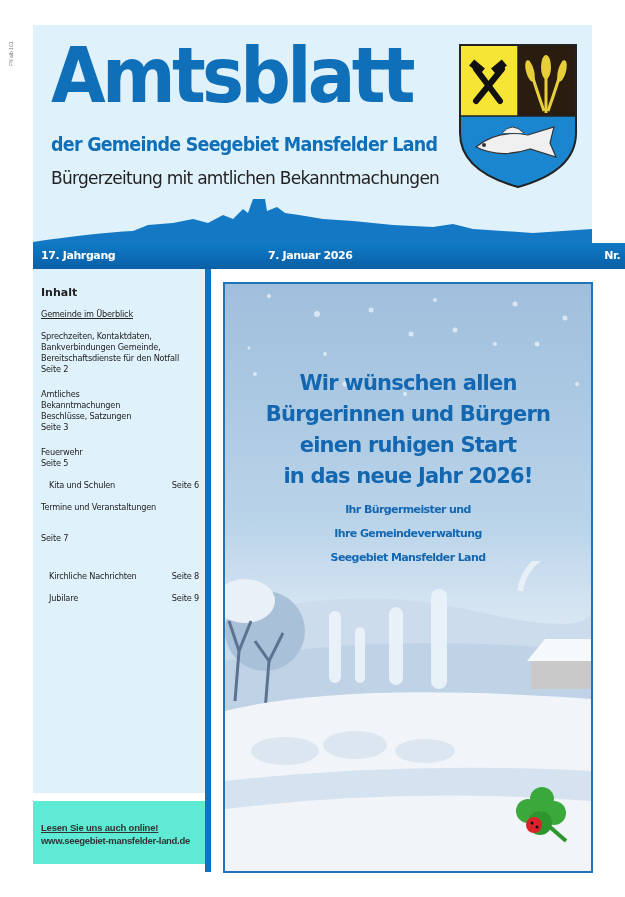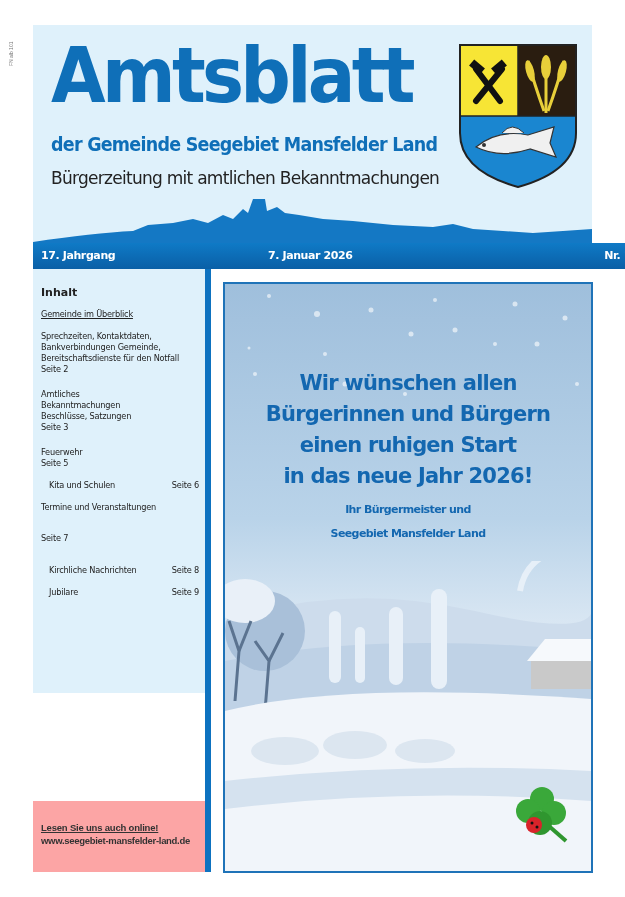--- a/index.html
+++ b/index.html
@@ -6,29 +6,29 @@
   body{width:625px;height:897px;background:#ffffff;position:relative;overflow:hidden;font-family:"Liberation Sans",sans-serif;}
   .sidecode{position:absolute;left:8px;top:30px;font-size:5px;color:#777;transform:rotate(-90deg);transform-origin:left top;white-space:nowrap;top:66px;}
   .masthead{position:absolute;left:33px;top:25px;width:559px;height:220px;background:#dff1fb;overflow:hidden;}
   .title{position:absolute;left:18px;top:6px;font-family:"DejaVu Sans",sans-serif;font-weight:bold;font-size:76px;letter-spacing:-4px;color:#0f6fb8;line-height:90px;transform:scaleX(0.93);transform-origin:left;}
   .subtitle{position:absolute;left:18px;top:108px;font-family:"DejaVu Sans",sans-serif;font-weight:bold;font-size:19px;color:#0f6fb8;letter-spacing:-0.8px;transform:scaleX(0.92);transform-origin:left;white-space:nowrap;}
   .tagline{position:absolute;left:18px;top:142px;font-family:"DejaVu Sans",sans-serif;font-size:18.5px;color:#222;letter-spacing:-0.8px;transform:scaleX(0.92);transform-origin:left;white-space:nowrap;}
   .crest{position:absolute;left:425px;top:18px;width:120px;height:146px;}
   .skyline{position:absolute;left:0;bottom:0;width:559px;height:50px;}
   .bar{position:absolute;left:33px;top:243px;width:606px;height:26px;background:linear-gradient(#0f7ac6,#0a5fa6);color:#fff;font-family:"DejaVu Sans",sans-serif;font-weight:bold;font-size:11px;}
   .bar span{position:absolute;top:6px;letter-spacing:-0.4px;}
-  .sidebar{position:absolute;left:33px;top:269px;width:172px;height:424px;background:#dff1fb;}
+  .sidebar{position:absolute;left:33px;top:269px;width:172px;height:524px;background:#dff1fb;}
   .sep{position:absolute;left:205px;top:269px;width:6px;height:603px;background:#0d72c0;}
   .toc-h{position:absolute;left:8px;top:17px;font-family:"DejaVu Sans",sans-serif;font-weight:bold;font-size:11px;color:#222;}
   .toc{position:absolute;left:8px;top:40px;width:158px;font-family:"DejaVu Sans",sans-serif;font-size:8.2px;color:#222;line-height:11px;letter-spacing:-0.2px;}
   .toc .sec{text-decoration:underline;margin-bottom:11px;}
   .toc .item{margin-bottom:9px;position:relative;}
   .toc .pg{text-align:left;}
   .toc .inline{display:flex;justify-content:space-between;padding-left:8px;}
-  .online{position:absolute;left:33px;top:801px;width:172px;height:71px;background:#fca5a5;}
+  .online{position:absolute;left:33px;top:801px;width:172px;height:63px;background:#5eead4;}
   .online .l1{position:absolute;left:8px;top:21px;font-weight:bold;font-size:9.5px;color:#333;text-decoration:underline;letter-spacing:-0.2px;}
   .online .l2{position:absolute;left:8px;top:34px;font-weight:bold;font-size:9.5px;color:#333;letter-spacing:-0.3px;white-space:nowrap;}
   .card{position:absolute;left:223px;top:282px;width:366px;height:587px;border:2px solid #1f73b8;background:linear-gradient(#9fbfdc 0%,#b9d3e9 40%,#dde9f4 60%,#eef4fa 100%);overflow:hidden;}
   .greet{position:absolute;left:0;top:84px;width:366px;text-align:center;font-family:"DejaVu Sans",sans-serif;font-weight:bold;color:#1367b0;}
   .greet .big{font-size:21px;line-height:31px;letter-spacing:-0.8px;}
   .greet .small{font-size:11px;line-height:24px;margin-top:6px;letter-spacing:-0.6px;}
   .scene{position:absolute;left:0;bottom:0;width:366px;height:310px;}
 </style>
 </head>
 <body>
@@ -93,21 +93,21 @@
       <div class="pg">Seite 5</div>
     </div>
     <div class="item inline" style="margin-top:11px">
       <span>Kita und Schulen</span>
       <span>Seite 6</span>
     </div>
     <div class="item" style="margin-top:11px">
       <div>Termine und Veranstaltungen</div>
       <div class="pg" style="margin-top:20px">Seite 7</div>
     </div>
-    <div class="item inline" style="margin-top:21px">
+    <div class="item inline" style="margin-top:27px">
       <span>Kirchliche Nachrichten</span>
       <span>Seite 8</span>
     </div>
     <div class="item inline" style="margin-top:11px">
       <span>Jubilare</span>
       <span>Seite 9</span>
     </div>
   </div>
 </div>
 
@@ -139,20 +139,21 @@
         <circle cx="352" cy="100" r="2"></circle>
     </g>
   </svg>
   <div class="greet">
     <div class="big">Wir wünschen allen</div>
     <div class="big">Bürgerinnen und Bürgern</div>
     <div class="big">einen ruhigen Start</div>
     <div class="big">in das neue Jahr 2026!</div>
     <div class="small">
       <div>Ihr Bürgermeister und</div>
+      <div>Ihre Gemeindeverwaltung</div>
       <div>Seegebiet Mansfelder Land</div>
     </div>
   </div>
   <svg class="scene" viewBox="0 0 366 310" preserveAspectRatio="none">
     <path d="M0 60 Q120 20 250 50 T366 40 V310 H0 Z" fill="#cddcec"></path>
     <path d="M0 100 Q150 70 366 90 V310 H0 Z" fill="#bfd2e6"></path>
     <ellipse cx="40" cy="70" rx="40" ry="40" fill="#a9c0d9"></ellipse>
     <ellipse cx="20" cy="40" rx="30" ry="22" fill="#e9f0f8"></ellipse>
     <g stroke="#5b7390" stroke-width="3" fill="none">
       <path d="M10 140 L14 90 L4 60"></path>

